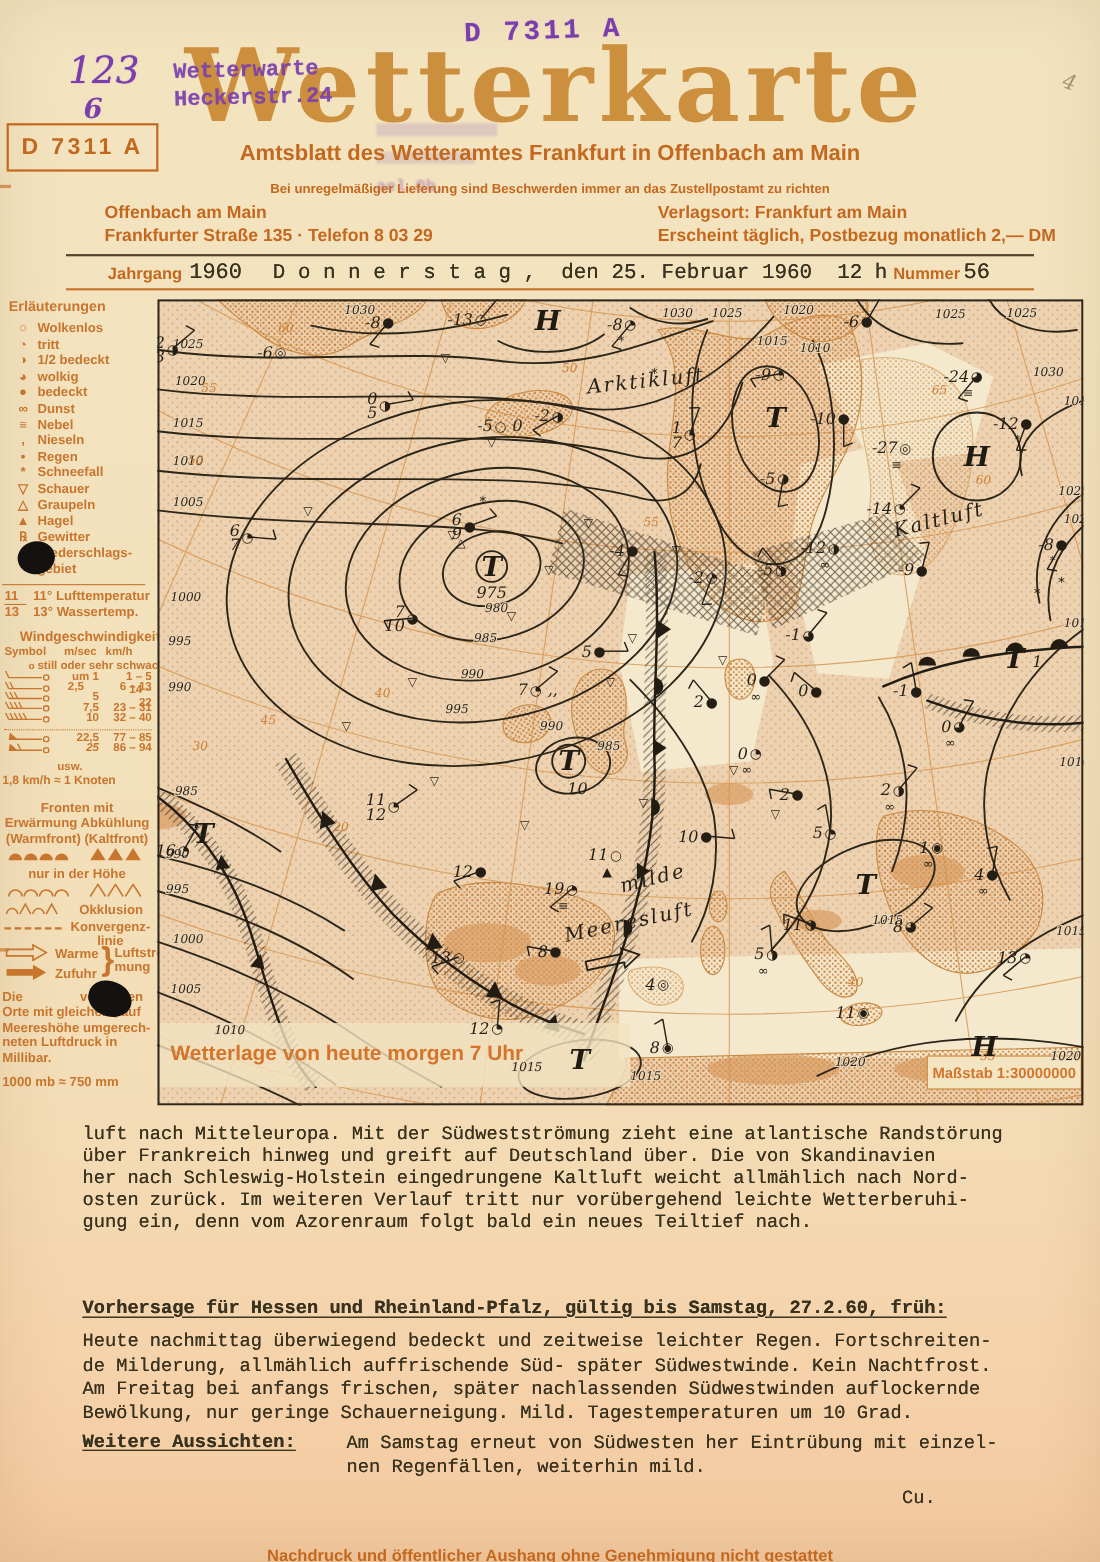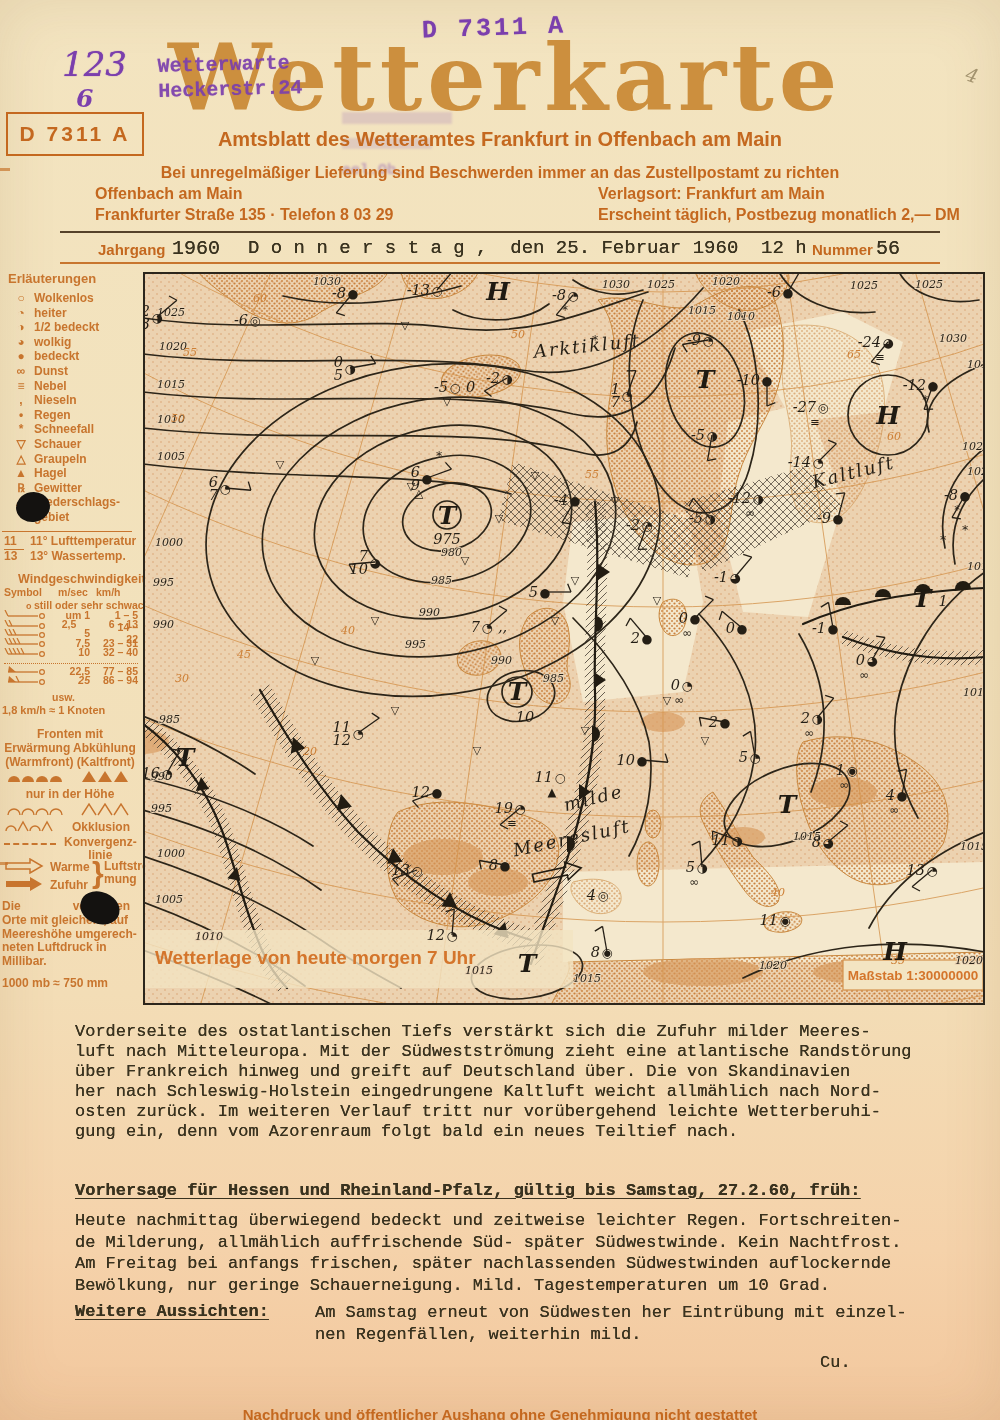--- a/index.html
+++ b/index.html
@@ -7,21 +7,21 @@
        background:linear-gradient(180deg,#f3e4c0 0%,#f2e1bb 45%,#f3ddb6 70%,#f5d2aa 88%,#f2c79d 100%);
        font-family:"Liberation Sans",sans-serif;
        box-shadow:inset 0 0 60px rgba(120,80,30,.12);}
   .abs{position:absolute}
   .orange{color:#c4681f}
   .mono{font-family:"Liberation Mono",monospace;color:#39321f;text-shadow:0 0 .5px #39321f}
   .purple{color:#7b3fad}
   .stamp{font-family:"Liberation Mono",monospace;font-weight:bold;text-shadow:0 0 1px rgba(123,63,173,.6)}
   .title{font-family:"DejaVu Serif",serif;font-weight:bold;color:#cc8f3e;font-size:92px;letter-spacing:5px;line-height:1}
   .subt{font-weight:bold;font-size:20px;color:#c4681f}
-  .notice{font-weight:bold;font-size:16px;color:#c4681f}
+  .notice{font-weight:bold;font-size:12px;color:#c4681f}
   .contact{font-weight:bold;font-size:16px;color:#c4681f;line-height:21px}
   .rule{position:absolute;left:60px;width:880px;height:0}
   .lg{color:#c8752e;font-size:12px;font-weight:bold;line-height:14.6px}
   .lgrow{display:flex;align-items:center;height:14.6px}
   .lgico{width:26px;text-align:center;flex:0 0 26px;font-weight:bold}
   .blob{position:absolute;background:#141210;border-radius:50%}
   .wl{font-size:10.5px;font-weight:bold;color:#c8752e}
   .para div{white-space:pre}
   .u{text-decoration:underline;text-underline-offset:3px}
   svg text{user-select:none}
@@ -91,21 +91,21 @@
 </div>
 
 <div class="abs lg" style="left:8px;top:272px;font-size:13px">Erläuterungen</div>
 <div class="abs lg" id="legend-symbols" style="left:8px;top:291px;width:132px">
     <div class="lgrow">
       <span class="lgico">○</span>
       <span>Wolkenlos</span>
     </div>
     <div class="lgrow">
       <span class="lgico">◔</span>
-      <span>heiter</span>
+      <span>tritt</span>
     </div>
     <div class="lgrow">
       <span class="lgico">◑</span>
       <span>1/2 bedeckt</span>
     </div>
     <div class="lgrow">
       <span class="lgico">◕</span>
       <span>wolkig</span>
     </div>
     <div class="lgrow">
@@ -947,21 +947,20 @@
           <text x="605" y="490" class="st" text-anchor="end">5</text>
         </g>
       </g>
       <text x="12" y="692" class="cap">Wetterlage von heute morgen 7 Uhr</text>
       <text x="770" y="708" class="sca" text-anchor="middle">Maßstab 1:30000000</text>
     </g>
   <rect x="1" y="1" width="840" height="731" fill="none" stroke="#2c261c" stroke-width="2"></rect>
 </svg>
 
 <div class="abs mono para" style="left:75px;top:1022px;font-size:17px;line-height:20px">
-    <div>Vorderseite des ostatlantischen Tiefs verstärkt sich die Zufuhr milder Meeres-</div>
   <div>luft nach Mitteleuropa. Mit der Südwestströmung zieht eine atlantische Randstörung</div>
     <div>über Frankreich hinweg und greift auf Deutschland über. Die von Skandinavien</div>
   <div>her nach Schleswig-Holstein eingedrungene Kaltluft weicht allmählich nach Nord-</div>
     <div>osten zurück. Im weiteren Verlauf tritt nur vorübergehend leichte Wetterberuhi-</div>
   <div>gung ein, denn vom Azorenraum folgt bald ein neues Teiltief nach.</div>
 </div>
 
 <div class="abs mono u" style="left:75px;top:1181px;font-size:17px;font-weight:bold">Vorhersage für Hessen und Rheinland-Pfalz, gültig bis Samstag, 27.2.60, früh:</div>
 
 <div class="abs mono para" style="left:75px;top:1210px;font-size:17px;line-height:21.5px">

